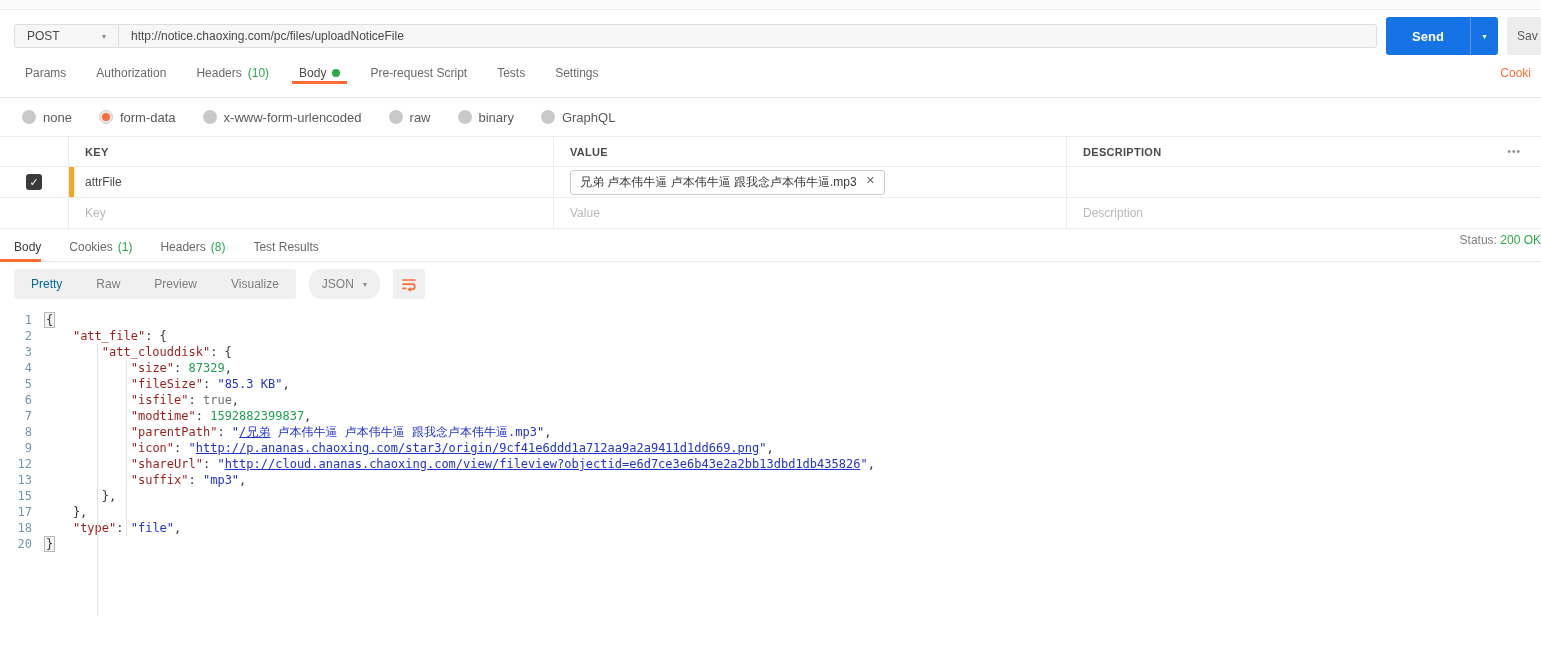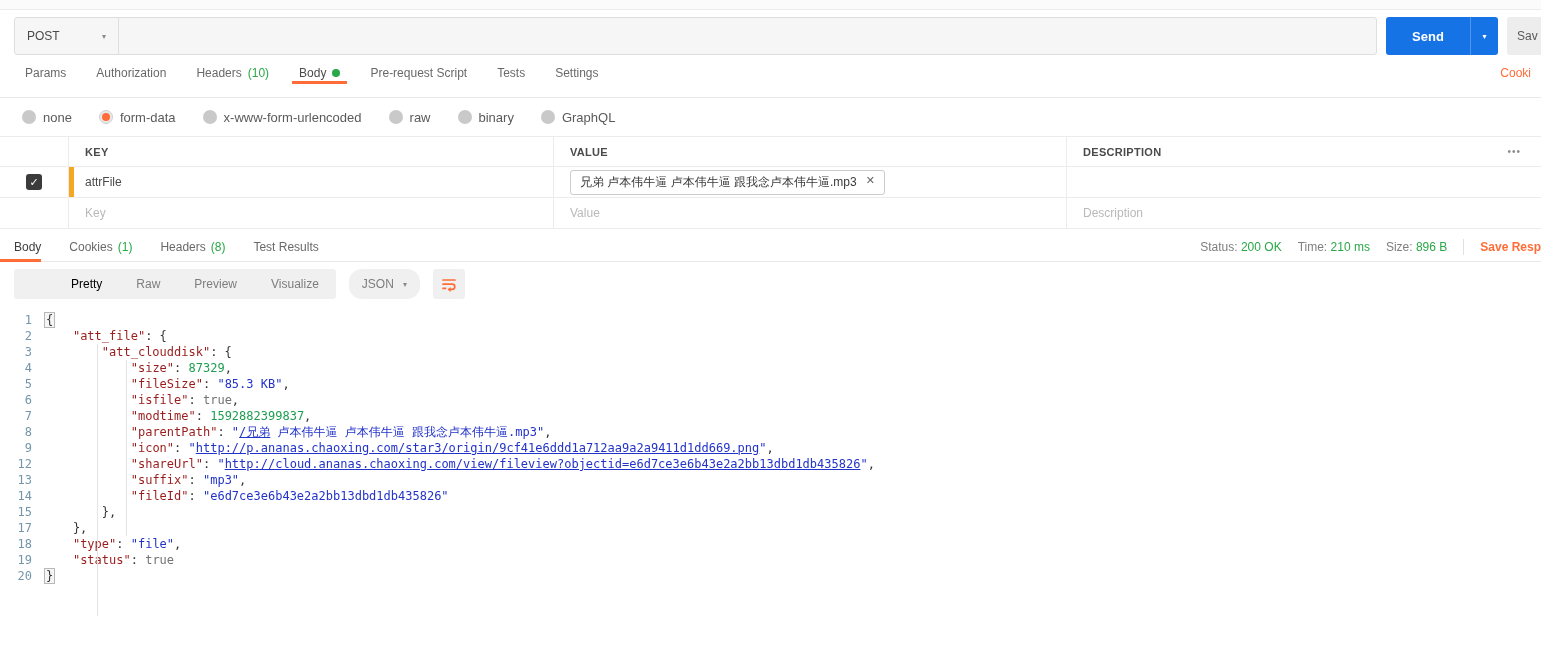--- a/index.html
+++ b/index.html
@@ -3,21 +3,21 @@
 <meta charset="utf-8">
 <style>
   * { margin:0; padding:0; box-sizing:border-box; }
   html,body { width:1541px; height:662px; overflow:hidden; background:#fff;
     font-family:"Liberation Sans","DejaVu Sans",sans-serif; color:#4a4a4a; }
 
   .top-strip { height:10px; background:#fbfbfb; border-bottom:1px solid #ececec; }
 
   
   .request-bar { height:52px; display:flex; align-items:center; padding:0 0 0 14px; gap:9px; }
-  .url-group { flex:1; display:flex; height:38px; background:#f6f6f6;
+  .url-group { flex:1; display:flex; height:24px; background:#f6f6f6;
     border:1px solid #dedede; border-radius:3px; overflow:hidden; }
   .method-select { width:104px; display:flex; align-items:center; justify-content:space-between;
     padding:0 12px; border-right:1px solid #dedede; font-size:12px; color:#4a4a4a; cursor:pointer; }
   .caret { font-size:8px; color:#8a8a8a; }
   .url-input { flex:1; display:flex; align-items:center; padding:0 12px; font-size:12px; color:#4a4a4a; }
   .send-btn { width:112px; height:38px; background:#1673e6; border-radius:3px; display:flex;
     color:#fff; font-size:13px; font-weight:bold; overflow:hidden; flex:none; }
   .send-main { flex:1; display:flex; align-items:center; justify-content:center; cursor:pointer; }
   .send-caret { width:28px; display:flex; align-items:center; justify-content:center;
     border-left:1px solid rgba(255,255,255,.25); cursor:pointer; }
@@ -70,30 +70,30 @@
   .bulk-sliver { color:#ff6c37; font-weight:bold; width:6px; overflow:hidden; white-space:nowrap; cursor:pointer; }
 
   
   .resp-header { margin-top:4px; height:29px; display:flex; align-items:stretch;
     border-bottom:1px solid #e8e8e8; font-size:12px; color:#696969; }
   .resp-tab { display:flex; align-items:center; gap:5px; padding:0 14px; position:relative; cursor:pointer; }
   .resp-tab.active { color:#3d3d3d; }
   .resp-tab.active::after { content:""; position:absolute; left:0; right:14px; bottom:-1px;
     height:3px; background:#ff6c37; }
   .resp-meta { margin-left:auto; display:flex; align-items:center; gap:16px; padding-right:0;
-    white-space:nowrap; overflow:hidden; }
+    white-space:nowrap; overflow:hidden;flex-direction:column; }
   .meta-label { color:#7e7e7e; }
   .meta-value { color:#29a847; }
   .save-resp { color:#ff6c37; font-weight:bold; cursor:pointer; }
 
   
   .resp-toolbar { height:44px; display:flex; align-items:center; gap:13px; padding:0 14px; }
   .seg-group { display:flex; align-items:center; height:30px; background:#f0f0f0; border-radius:3px; }
   .seg { padding:0 17px; font-size:12px; color:#7d7d7d; line-height:30px; cursor:pointer; }
-  .seg.active { color:#000000;margin-left:40px; }
+  .seg.active { color:#0369a1; }
   .json-btn { height:30px; background:#f0f0f0; border-radius:13px; display:flex; align-items:center;
     gap:9px; padding:0 13px; font-size:12px; color:#7d7d7d; cursor:pointer; }
   .wrap-btn { width:32px; height:30px; background:#f0f0f0; border-radius:3px; display:flex;
     align-items:center; justify-content:center; cursor:pointer; }
 
   
   .code-area { position:relative; padding:6px 0 0 0;
     font-family:"DejaVu Sans Mono","Liberation Mono",monospace; font-size:12px; }
   .code-line { display:flex; height:16px; line-height:16px; white-space:pre; }
   .gutter-num { width:44px; flex:none; text-align:right; padding-right:12px; color:#7396ab; }
@@ -113,20 +113,23 @@
 <body>
 
 <div class="top-strip"></div>
 
 <div class="request-bar">
   <div class="url-group">
     <div class="method-select">
       <span>POST</span>
       <span class="caret">▾</span>
     </div>
+    <div class="url-input">
+      <span>http://notice.chaoxing.com/pc/files/uploadNoticeFile</span>
+    </div>
   </div>
   <div class="send-btn">
     <div class="send-main">
       <span>Send</span>
     </div>
     <div class="send-caret">
       <span class="caret">▾</span>
     </div>
   </div>
   <div class="save-btn">
@@ -291,20 +294,18 @@
       <div class="code-line"><span class="gutter-num">2</span><span class="line-content"><span class="tok-p">    </span><span class="tok-k">"att_file"</span><span class="tok-p">: {</span></span></div>
       <div class="code-line"><span class="gutter-num">3</span><span class="line-content"><span class="tok-p">        </span><span class="tok-k">"att_clouddisk"</span><span class="tok-p">: {</span></span></div>
       <div class="code-line"><span class="gutter-num">4</span><span class="line-content"><span class="tok-p">            </span><span class="tok-k">"size"</span><span class="tok-p">: </span><span class="tok-n">87329</span><span class="tok-p">,</span></span></div>
       <div class="code-line"><span class="gutter-num">5</span><span class="line-content"><span class="tok-p">            </span><span class="tok-k">"fileSize"</span><span class="tok-p">: </span><span class="tok-s">"85.3 KB"</span><span class="tok-p">,</span></span></div>
       <div class="code-line"><span class="gutter-num">6</span><span class="line-content"><span class="tok-p">            </span><span class="tok-k">"isfile"</span><span class="tok-p">: </span><span class="tok-b">true</span><span class="tok-p">,</span></span></div>
       <div class="code-line"><span class="gutter-num">7</span><span class="line-content"><span class="tok-p">            </span><span class="tok-k">"modtime"</span><span class="tok-p">: </span><span class="tok-n">1592882399837</span><span class="tok-p">,</span></span></div>
       <div class="code-line"><span class="gutter-num">8</span><span class="line-content"><span class="tok-p">            </span><span class="tok-k">"parentPath"</span><span class="tok-p">: </span><span class="tok-s">"</span><span class="tok-l">/兄弟</span><span class="tok-s"> 卢本伟牛逼 卢本伟牛逼 跟我念卢本伟牛逼.mp3"</span><span class="tok-p">,</span></span></div>
       <div class="code-line"><span class="gutter-num">9</span><span class="line-content"><span class="tok-p">            </span><span class="tok-k">"icon"</span><span class="tok-p">: </span><span class="tok-s">"</span><span class="tok-l">http://p.ananas.chaoxing.com/star3/origin/9cf41e6ddd1a712aa9a2a9411d1dd669.png</span><span class="tok-s">"</span><span class="tok-p">,</span></span></div>
       <div class="code-line"><span class="gutter-num">12</span><span class="line-content"><span class="tok-p">            </span><span class="tok-k">"shareUrl"</span><span class="tok-p">: </span><span class="tok-s">"</span><span class="tok-l">http://cloud.ananas.chaoxing.com/view/fileview?objectid=e6d7ce3e6b43e2a2bb13dbd1db435826</span><span class="tok-s">"</span><span class="tok-p">,</span></span></div>
       <div class="code-line"><span class="gutter-num">13</span><span class="line-content"><span class="tok-p">            </span><span class="tok-k">"suffix"</span><span class="tok-p">: </span><span class="tok-s">"mp3"</span><span class="tok-p">,</span></span></div>
-      <div class="code-line"><span class="gutter-num">14</span><span class="line-content"><span class="tok-p">            </span><span class="tok-k">"fileId"</span><span class="tok-p">: </span><span class="tok-s">"e6d7ce3e6b43e2a2bb13dbd1db435826"</span></span></div>
       <div class="code-line"><span class="gutter-num">15</span><span class="line-content"><span class="tok-p">        },</span></span></div>
       <div class="code-line"><span class="gutter-num">17</span><span class="line-content"><span class="tok-p">    },</span></span></div>
       <div class="code-line"><span class="gutter-num">18</span><span class="line-content"><span class="tok-p">    </span><span class="tok-k">"type"</span><span class="tok-p">: </span><span class="tok-s">"file"</span><span class="tok-p">,</span></span></div>
-      <div class="code-line"><span class="gutter-num">19</span><span class="line-content"><span class="tok-p">    </span><span class="tok-k">"status"</span><span class="tok-p">: </span><span class="tok-b">true</span></span></div>
       <div class="code-line"><span class="gutter-num">20</span><span class="line-content"><span class="tok-hb">}</span></span></div>
     </div>
 </div>
 
 </body></html>

